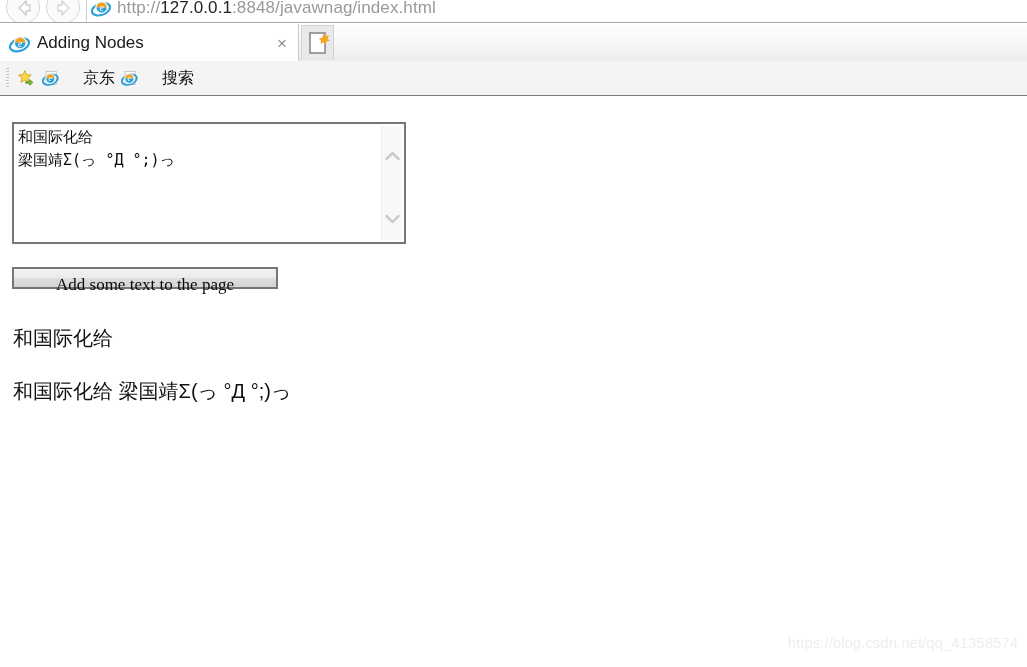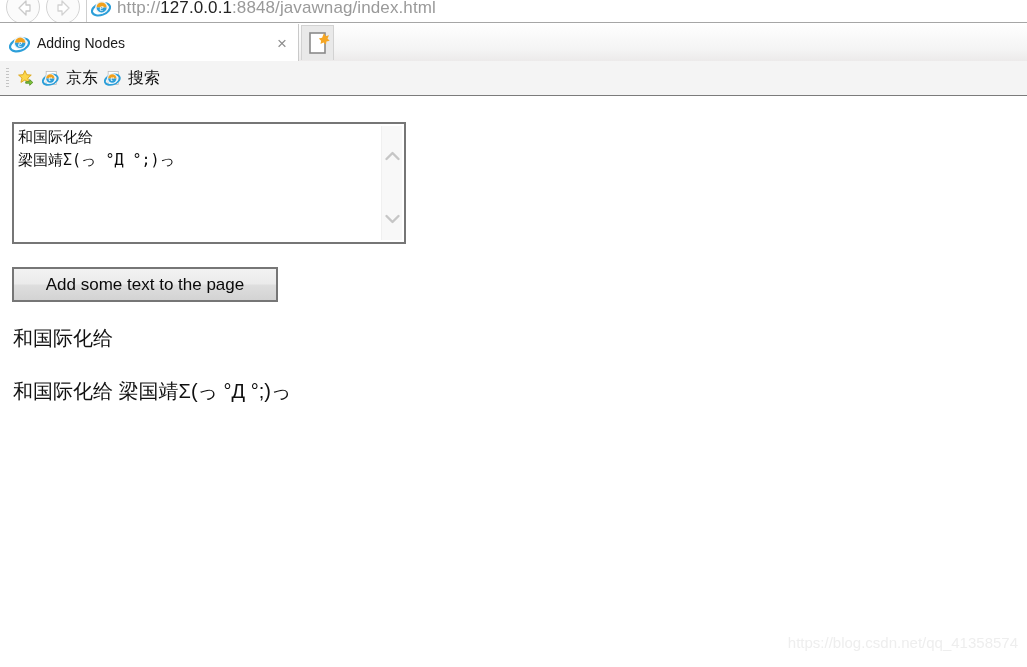--- a/index.html
+++ b/index.html
@@ -75,21 +75,21 @@
     left: 0; top: 1px;
     width: 299px; height: 38px;
     background: #ffffff;
     border-right: 1px solid #c9c9c9;
     display: flex;
     align-items: center;
     padding-left: 9px;
   }
   .tab .ie-logo-small { width: 21px; height: 21px; flex: 0 0 21px; margin-right: 7px; }
   .tab-title {
-    font-size: 14px;
+    font-size: 17px;
     color: #1a1a1a;
     white-space: nowrap;
     flex: 1 1 auto;
   }
   .tab-close {
     font-size: 17px;
     color: #8e8e8e;
     padding-right: 11px;
     line-height: 1;
     cursor: default;
@@ -128,21 +128,21 @@
   .fav-item {
     display: flex;
     align-items: center;
     height: 28px;
     padding: 0 3px;
     cursor: default;
   }
   .fav-item .fav-label {
     font-size: 16px;
     color: #111111;
-    margin-left: 5px;
+    margin-left: 22px;
     white-space: nowrap;
   }
   .fav-icon { width: 19px; height: 19px; flex: 0 0 19px; }
 
   
   .page {
     position: absolute;
     left: 0; top: 97px;
     width: 1027px; height: 570px;
     background: #ffffff;
@@ -180,24 +180,24 @@
   .sb-arrow {
     position: absolute;
     left: 0; width: 21px; height: 21px;
   }
   .sb-up   { top: 20px; }
   .sb-down { top: 82px; }
 
   .add-btn {
     position: absolute;
     left: 12px; top: 170px;
-    width: 266px; height: 35px;
+    width: 266px; height: 22px;
     background: linear-gradient(to bottom, #f2f2f2 0%, #ebebeb 48%, #dedede 52%, #d3d3d3 100%);
     border: 2px solid #767676;
-    font-family: Liberation Sans, sans-serif;
+    font-family: Liberation Serif, serif;
     font-size: 17px;
     color: #0a0a0a;
     text-align: center;
     line-height: 31px;
     cursor: default;
   }
 
   .para {
     position: absolute;
     left: 13px;

